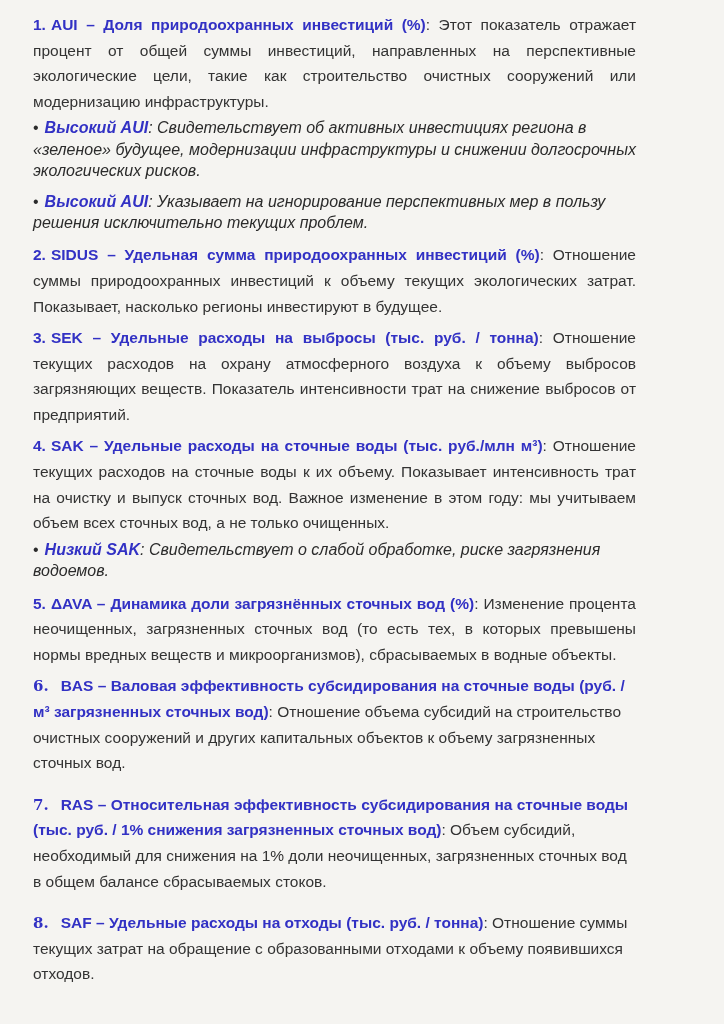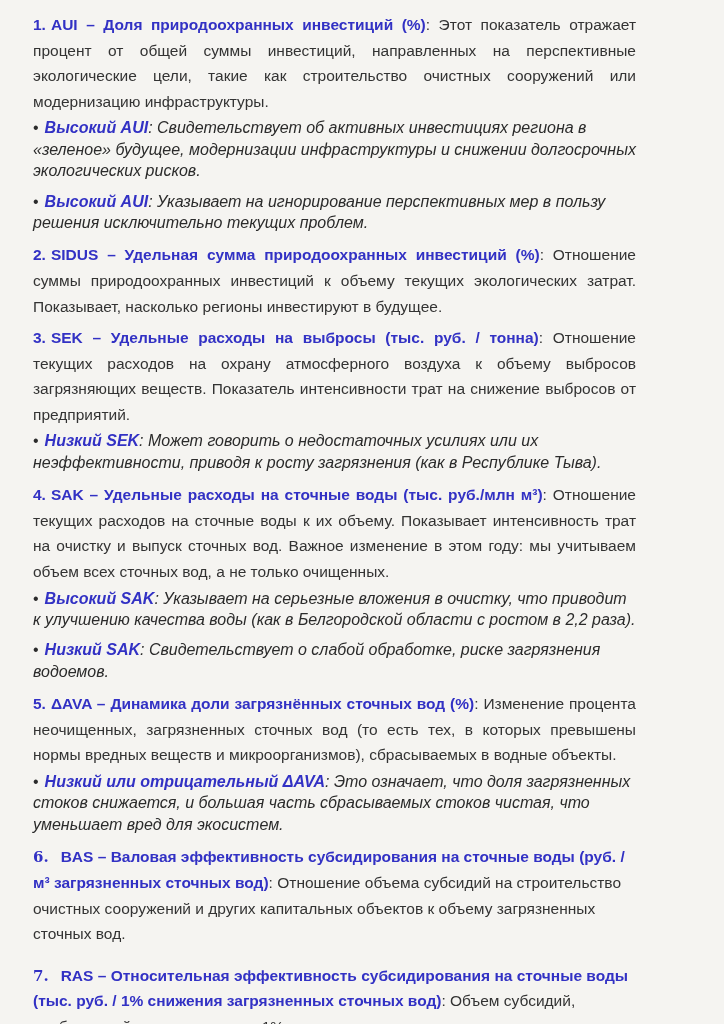--- a/index.html
+++ b/index.html
@@ -93,32 +93,29 @@
   <p class="bullet"><span class="bullet-marker">•</span><span class="bullet-term">Высокий AUI</span><span class="bullet-colon">: </span><span class="bullet-text">Свидетельствует об активных инвестициях региона в «зеленое» будущее, модернизации инфраструктуры и снижении долгосрочных экологических рисков.</span></p>
         <p class="bullet"><span class="bullet-marker">•</span><span class="bullet-term">Высокий AUI</span><span class="bullet-colon">: </span><span class="bullet-text">Указывает на игнорирование перспективных мер в пользу решения исключительно текущих проблем.</span></p>
       </section>
 
   <section class="item">
     <p class="item-para justify"><span class="item-num">2.</span><span class="item-heading">SIDUS – Удельная сумма природоохранных инвестиций (%)</span><span class="heading-colon">: </span><span class="item-desc"><span>Отношение суммы природоохранных инвестиций к объему текущих экологических затрат. Показывает, насколько регионы инвестируют в будущее.</span></span></p>
       </section>
 
   <section class="item">
     <p class="item-para justify"><span class="item-num">3.</span><span class="item-heading">SEK – Удельные расходы на выбросы (тыс. руб. / тонна)</span><span class="heading-colon">: </span><span class="item-desc"><span>Отношение текущих расходов на охрану атмосферного воздуха к объему выбросов загрязняющих веществ. Показатель интенсивности трат на снижение выбросов от предприятий.</span></span></p>
-        <p class="bullet"><span class="bullet-marker">•</span><span class="bullet-term">Низкий SEK</span><span class="bullet-colon">: </span><span class="bullet-text">Может говорить о недостаточных усилиях или их неэффективности, приводя к росту загрязнения (как в Республике Тыва).</span></p>
       </section>
 
   <section class="item">
     <p class="item-para justify"><span class="item-num">4.</span><span class="item-heading">SAK – Удельные расходы на сточные воды (тыс. руб./млн м³)</span><span class="heading-colon">: </span><span class="item-desc"><span>Отношение текущих расходов на сточные воды к их объему. Показывает интенсивность трат на очистку и выпуск сточных вод. Важное изменение в этом году: мы учитываем объем </span><b>всех</b><span> сточных вод, а не только очищенных.</span></span></p>
-  <p class="bullet"><span class="bullet-marker">•</span><span class="bullet-term">Высокий SAK</span><span class="bullet-colon">: </span><span class="bullet-text">Указывает на серьезные вложения в очистку, что приводит к улучшению качества воды (как в Белгородской области с ростом в 2,2 раза).</span></p>
         <p class="bullet"><span class="bullet-marker">•</span><span class="bullet-term">Низкий SAK</span><span class="bullet-colon">: </span><span class="bullet-text">Свидетельствует о слабой обработке, риске загрязнения водоемов.</span></p>
       </section>
 
   <section class="item">
     <p class="item-para justify"><span class="item-num">5.</span><span class="item-heading">ΔAVA – Динамика доли загрязнённых сточных вод (%)</span><span class="heading-colon">: </span><span class="item-desc"><span>Изменение процента неочищенных, загрязненных сточных вод (то есть тех, в которых превышены нормы вредных веществ и микроорганизмов), сбрасываемых в водные объекты.</span></span></p>
-  <p class="bullet"><span class="bullet-marker">•</span><span class="bullet-term">Низкий или отрицательный ΔAVA</span><span class="bullet-colon">: </span><span class="bullet-text">Это означает, что доля загрязненных стоков снижается, и большая часть сбрасываемых стоков чистая, что уменьшает вред для экосистем.</span></p>
       </section>
 
   <section class="item plain">
     <p class="item-para"><span class="item-num serif">6.</span><span class="item-heading">BAS – Валовая эффективность субсидирования на сточные воды (руб. / м³ загрязненных сточных вод)</span><span class="heading-colon">: </span><span class="item-desc"><span>Отношение объема субсидий на строительство очистных сооружений и других капитальных объектов к объему загрязненных сточных вод.</span></span></p>
   </section>
 
   <section class="item plain">
     <p class="item-para"><span class="item-num serif">7.</span><span class="item-heading">RAS – Относительная эффективность субсидирования на сточные воды (тыс. руб. / 1% снижения загрязненных сточных вод)</span><span class="heading-colon">: </span><span class="item-desc"><span>Объем субсидий, необходимый для снижения на 1% доли неочищенных, загрязненных сточных вод в общем балансе сбрасываемых стоков.</span></span></p>
   </section>
 

